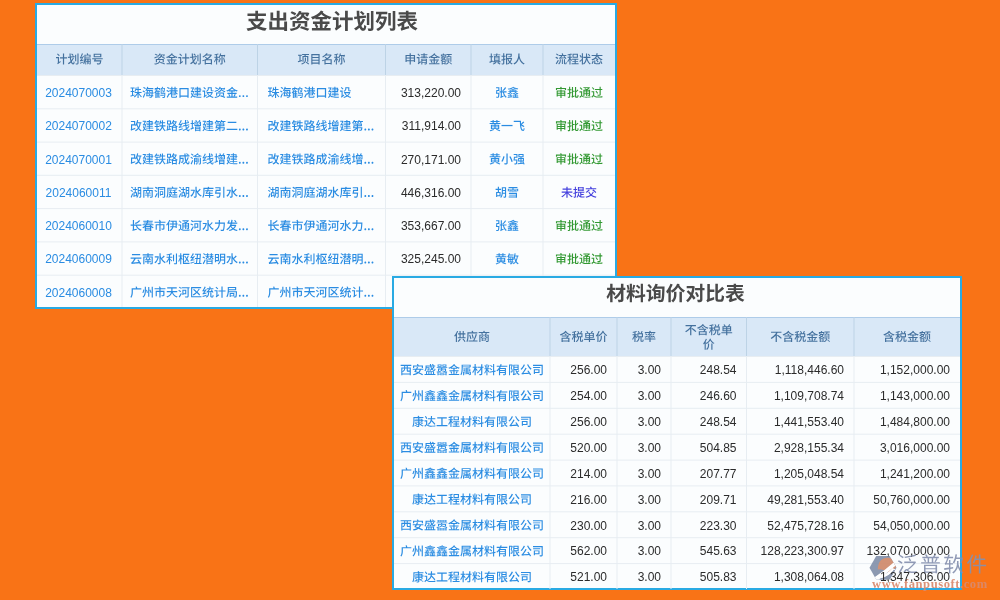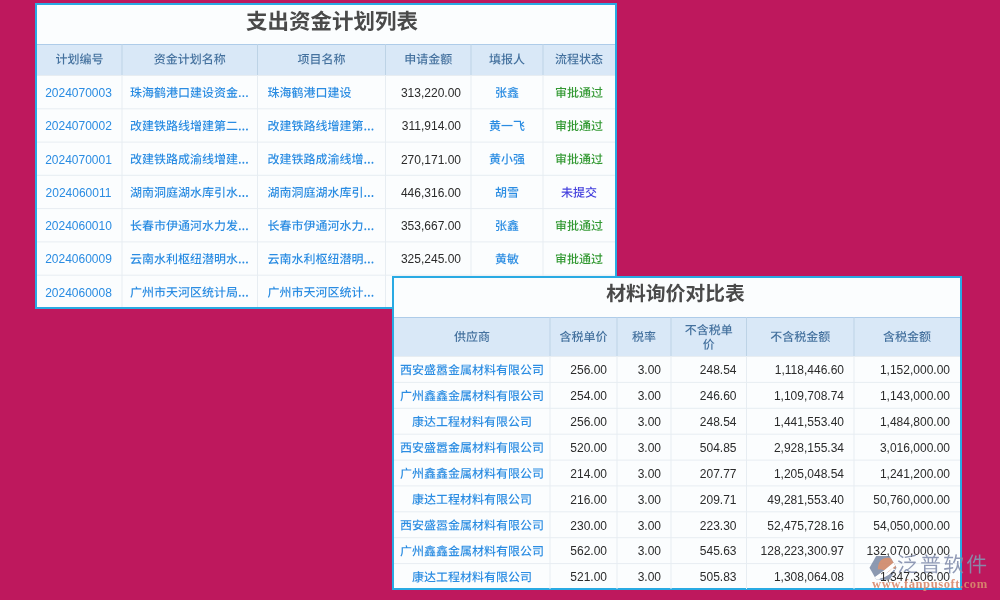--- a/index.html
+++ b/index.html
@@ -1,14 +1,14 @@
 <!DOCTYPE html>
 <html><head><meta charset="utf-8"><style>
 html,body{margin:0;padding:0;background:#ffffff;}
-#page{position:relative;width:1000px;height:600px;overflow:hidden;background:#be185d;}
+#page{position:relative;width:1000px;height:600px;overflow:hidden;background:#f97316;}
 </style></head><body>
 <div id="page">
 <svg width="1000" height="600" viewBox="0 0 1000 600">
 <defs>
         <path id="g652fb" d="M434 850V718H69V599H434V482H118V365H250L196 346C246 254 308 178 384 116C279 71 156 43 22 26C45 -1 76 -58 87 -90C237 -65 378 -25 499 38C607 -21 737 -60 893 -82C909 -48 943 7 969 36C837 50 721 77 624 117C728 197 810 302 862 438L778 487L756 482H559V599H927V718H559V850ZM322 365H687C643 288 581 227 505 178C427 228 366 290 322 365Z"></path>
         <path id="g51fab" d="M85 347V-35H776V-89H910V347H776V85H563V400H870V765H736V516H563V849H430V516H264V764H137V400H430V85H220V347Z"></path>
         <path id="g8d44b" d="M71 744C141 715 231 667 274 633L336 723C290 757 198 800 131 824ZM43 516 79 406C161 435 264 471 358 506L338 608C230 572 118 537 43 516ZM164 374V99H282V266H726V110H850V374ZM444 240C414 115 352 44 33 9C53 -16 78 -63 86 -92C438 -42 526 64 562 240ZM506 49C626 14 792 -47 873 -86L947 9C859 48 690 104 576 133ZM464 842C441 771 394 691 315 632C341 618 381 582 398 557C441 593 476 633 504 675H582C555 587 499 508 332 461C355 442 383 401 394 375C526 417 603 478 649 551C706 473 787 416 889 385C904 415 935 457 959 479C838 504 743 565 693 647L701 675H797C788 648 778 623 769 603L875 576C897 621 925 687 945 747L857 768L838 764H552C561 784 569 804 576 825Z"></path>
         <path id="g91d1b" d="M486 861C391 712 210 610 20 556C51 526 84 479 101 445C145 461 188 479 230 499V450H434V346H114V238H260L180 204C214 154 248 87 264 42H66V-68H936V42H720C751 85 790 145 826 202L725 238H884V346H563V450H765V509C810 486 856 466 901 451C920 481 957 530 984 555C833 597 670 681 572 770L600 810ZM674 560H341C400 597 454 640 503 689C553 642 612 598 674 560ZM434 238V42H288L370 78C356 122 318 188 282 238ZM563 238H709C689 185 652 115 622 70L688 42H563Z"></path>
         <path id="g8ba1b" d="M115 762C172 715 246 648 280 604L361 691C325 734 247 797 192 840ZM38 541V422H184V120C184 75 152 42 129 27C149 1 179 -54 188 -85C207 -60 244 -32 446 115C434 140 415 191 408 226L306 154V541ZM607 845V534H367V409H607V-90H736V409H967V534H736V845Z"></path>
         <path id="g5212b" d="M620 743V190H735V743ZM811 840V50C811 33 805 28 787 27C769 27 712 27 656 29C672 -4 690 -57 694 -90C780 -90 839 -86 877 -67C916 -48 928 -16 928 50V840ZM295 777C345 735 406 674 433 634L518 707C489 746 425 803 375 842ZM431 478C403 411 368 348 326 290C312 348 300 414 291 485L587 518L576 631L279 599C273 679 270 763 271 848H148C149 760 153 671 160 586L26 571L37 457L172 472C185 364 205 264 231 179C170 118 101 67 26 27C51 5 93 -42 110 -67C168 -31 224 12 277 62C321 -28 378 -82 449 -82C539 -82 577 -39 596 136C565 148 523 175 498 202C492 84 480 38 458 38C426 38 394 82 366 156C437 241 498 338 544 443Z"></path>

